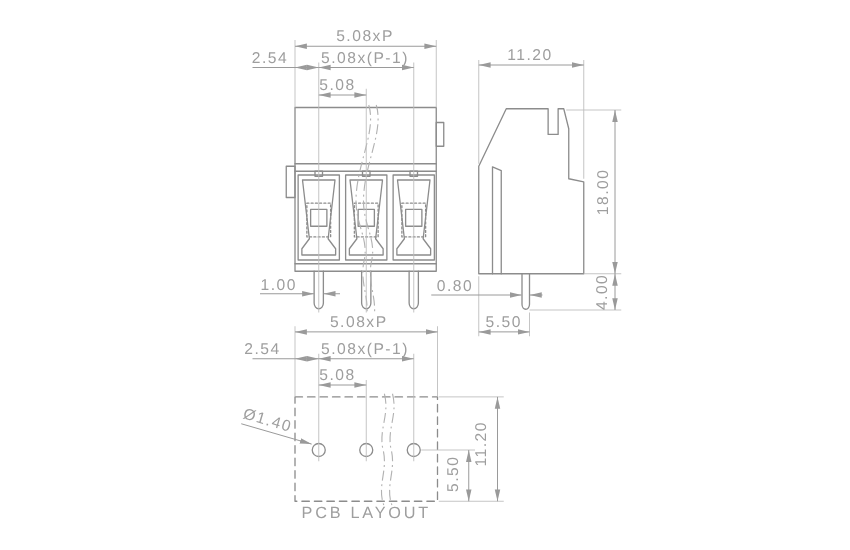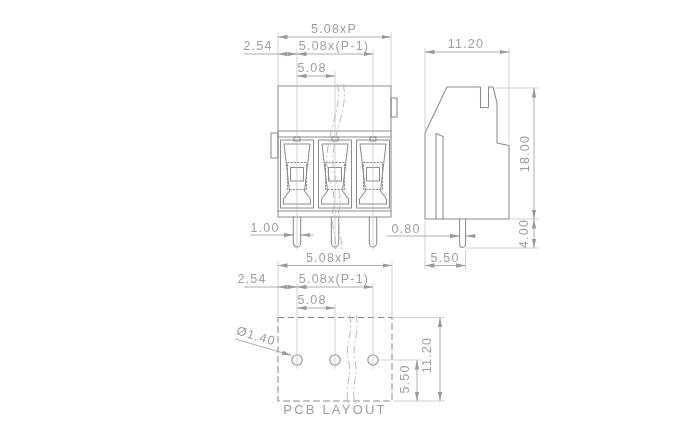--- a/index.html
+++ b/index.html
@@ -1,16 +1,16 @@
 <!DOCTYPE html>
 <html><head>
 <meta charset="utf-8">
 <style>
   html,body{margin:0;padding:0;background:#ffffff;}
-  .stage{position:relative;width:612px;height:440px;background:#ffffff;overflow:hidden;margin-left:42px;}
+  .stage{position:relative;width:612px;height:440px;background:#ffffff;overflow:hidden;}
   svg{display:block;}
   
   .ol{fill:none;stroke:#8c8c8c;stroke-width:1.05;stroke-linejoin:round;stroke-linecap:round;}
   
   .thin{fill:none;stroke:#bdbdbd;stroke-width:0.7;}
   
   .dim{fill:none;stroke:#9a9a9a;stroke-width:0.8;}
   .dot{stroke-dasharray:1.6 1.8;}
   .dash{stroke-dasharray:6 4;}
   .brk{fill:none;stroke:#b2b2b2;stroke-width:0.9;stroke-dasharray:8 3 1.5 3;}

